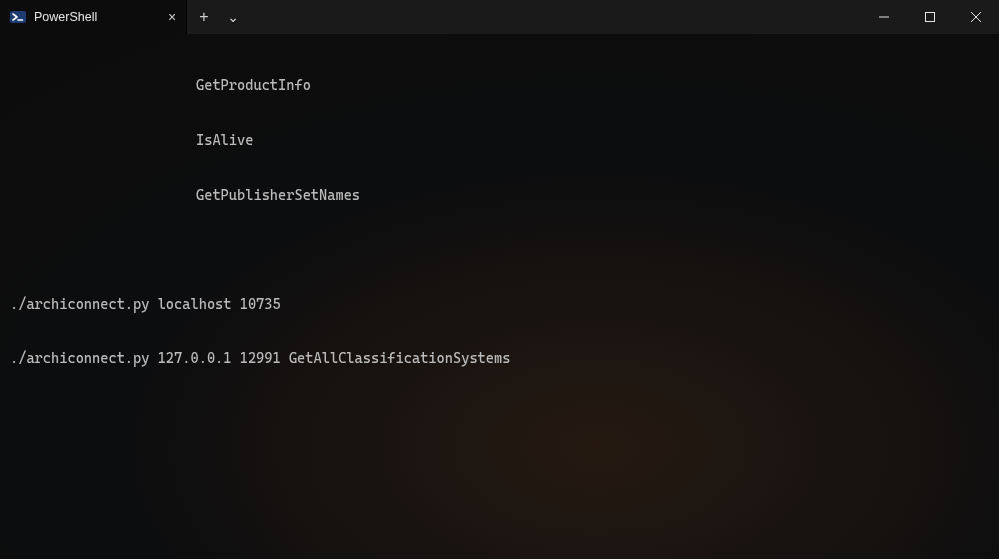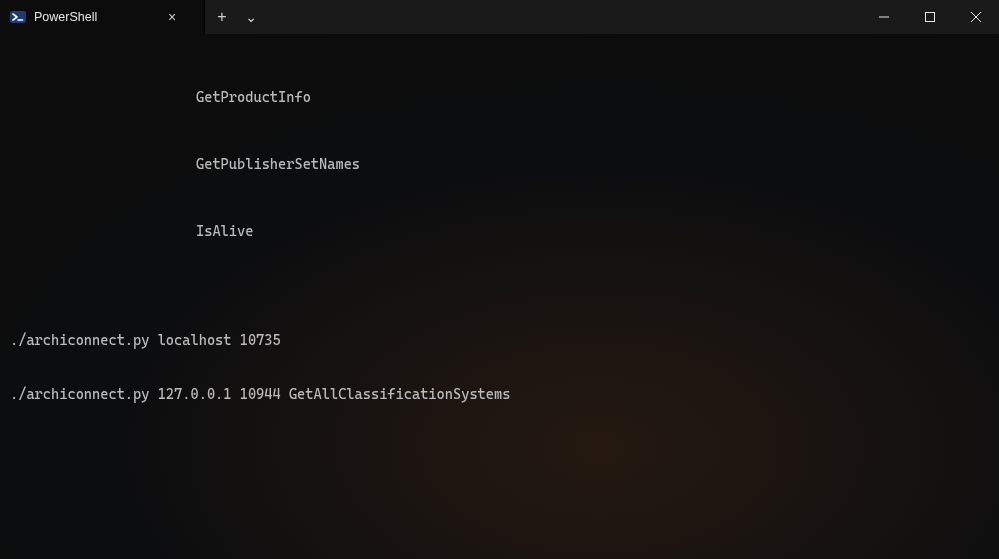--- a/index.html
+++ b/index.html
@@ -28,21 +28,21 @@
     background: #1a1a1a;
     display: flex;
     align-items: stretch;
     user-select: none;
     flex: 0 0 auto;
   }
   .tab {
     display: flex;
     align-items: center;
     background: #0c0c0c;
-    padding: 0 24px 0 10px;
+    padding: 0 6px 0 10px;
     gap: 8px;
     min-width: 170px;
     color: #e6e6e6;
     font-family: "Segoe UI", ui-sans-serif, sans-serif;
     font-size: 12.5px;
     border-right: 1px solid #000;
     position: relative;
   }
   .tab .app-icon {
     width: 16px; height: 16px;
@@ -82,21 +82,21 @@
   }
   .window-controls .wc-btn svg { display:block; }
 
   .terminal {
     flex: 1;
     padding: 6px 10px 4px 10px;
     white-space: pre;
     overflow: hidden;
   }
   .line { min-height: 18px; display:flex; align-items:baseline; }
-  .indent-cmd { padding-left: 186px; margin-top: 12px; }
+  .indent-cmd { padding-left: 186px; }
   .c-gray  { color: #bbbbbb; }
 </style>
 </head>
 <body>
 
 <div class="window">
 
   <div class="titlebar">
     <div class="tab">
       <span class="app-icon">
@@ -129,25 +129,25 @@
         <svg width="10" height="10" viewBox="0 0 10 10">
           <line x1="0" y1="0" x2="10" y2="10" stroke="#e6e6e6" stroke-width="1"></line>
           <line x1="10" y1="0" x2="0" y2="10" stroke="#e6e6e6" stroke-width="1"></line>
         </svg>
       </div>
     </div>
   </div>
 
   <div class="terminal">
     <div class="line indent-cmd"><span class="c-gray">GetProductInfo</span></div>
+    <div class="line indent-cmd"><span class="c-gray">IsAlive</span></div>
     <div class="line indent-cmd"><span class="c-gray">GetPublisherSetNames</span></div>
-    <div class="line indent-cmd"><span class="c-gray">IsAlive</span></div>
     <div class="line">&nbsp;</div>
     <div class="line"><span class="c-gray">./archiconnect.py localhost 10735</span></div>
-    <div class="line"><span class="c-gray">./archiconnect.py 127.0.0.1 10944 GetAllClassificationSystems</span></div>
+    <div class="line"><span class="c-gray">./archiconnect.py 127.0.0.1 12991 GetAllClassificationSystems</span></div>
     <div class="line">&nbsp;</div>
     <div class="line">&nbsp;</div>
     
     
     
     
     
 
     
     

